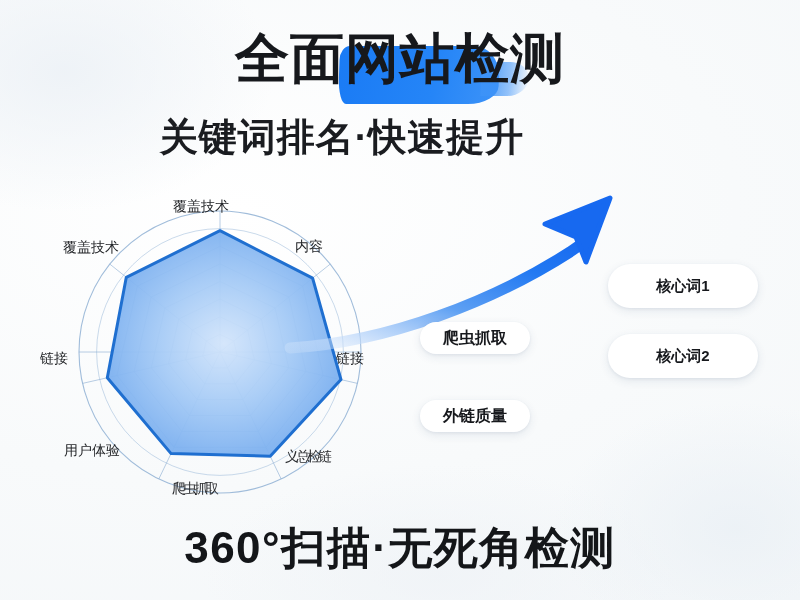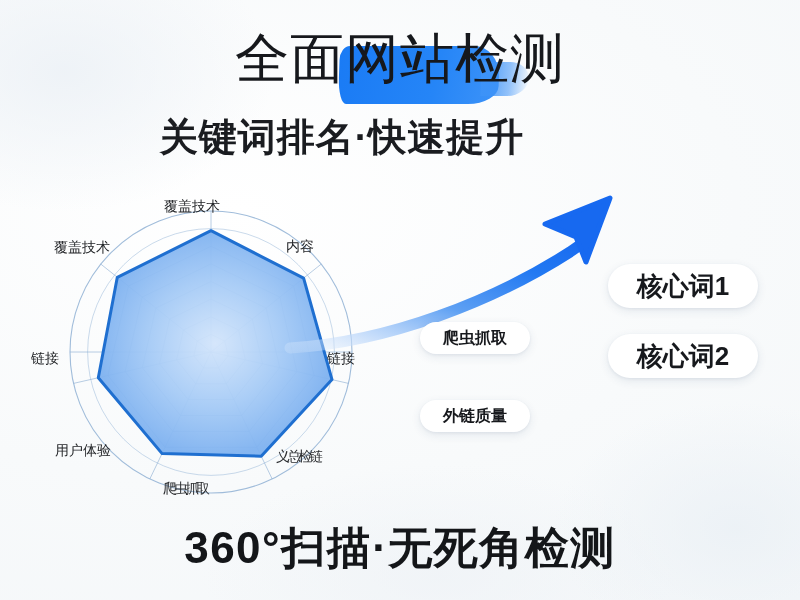--- a/index.html
+++ b/index.html
@@ -39,21 +39,21 @@
     top: 28px;
     left: 0;
     width: 800px;
     text-align: center;
     z-index: 6;
   }
   .headline {
     position: relative;
     display: inline-block;
     font-size: 54px;
-    font-weight: normal;
+    font-weight: bold;
     letter-spacing: 1px;
     color: #16181c;
     line-height: 1.12;
     white-space: nowrap;
   }
   .hl-brush {
     position: absolute;
     left: 104px;
     top: 18px;
     width: 160px;
@@ -103,21 +103,21 @@
     color: #141619;
     letter-spacing: 1.5px;
     z-index: 6;
     white-space: nowrap;
     margin-top: 36px;
   }
 
   
   #radar-area {
     position: absolute;
-    left: 11px;
+    left: 20px;
     top: 185px;
     width: 400px;
     height: 325px;
     z-index: 3;
   }
   #radar-svg {
     position: absolute;
     left: 0;
     top: 0;
   }
@@ -160,21 +160,21 @@
   .pill-sm {
     width: 110px;
     height: 32px;
     font-size: 16px;
     font-weight: bold;
     left: 420px;
   }
   .pill-lg {
     width: 150px;
     height: 44px;
-    font-size: 26px;
+    font-size: 15px;
     font-weight: bold;
     left: 608px;
   }
   #pill-crawl  { top: 322px; }
   #pill-tdk    { top: 361px; }
   #pill-links  { top: 400px; text-align: right; }
   #pill-kw1    { top: 264px; }
   #pill-kw2    { top: 334px; }
 </style>
 </head>

